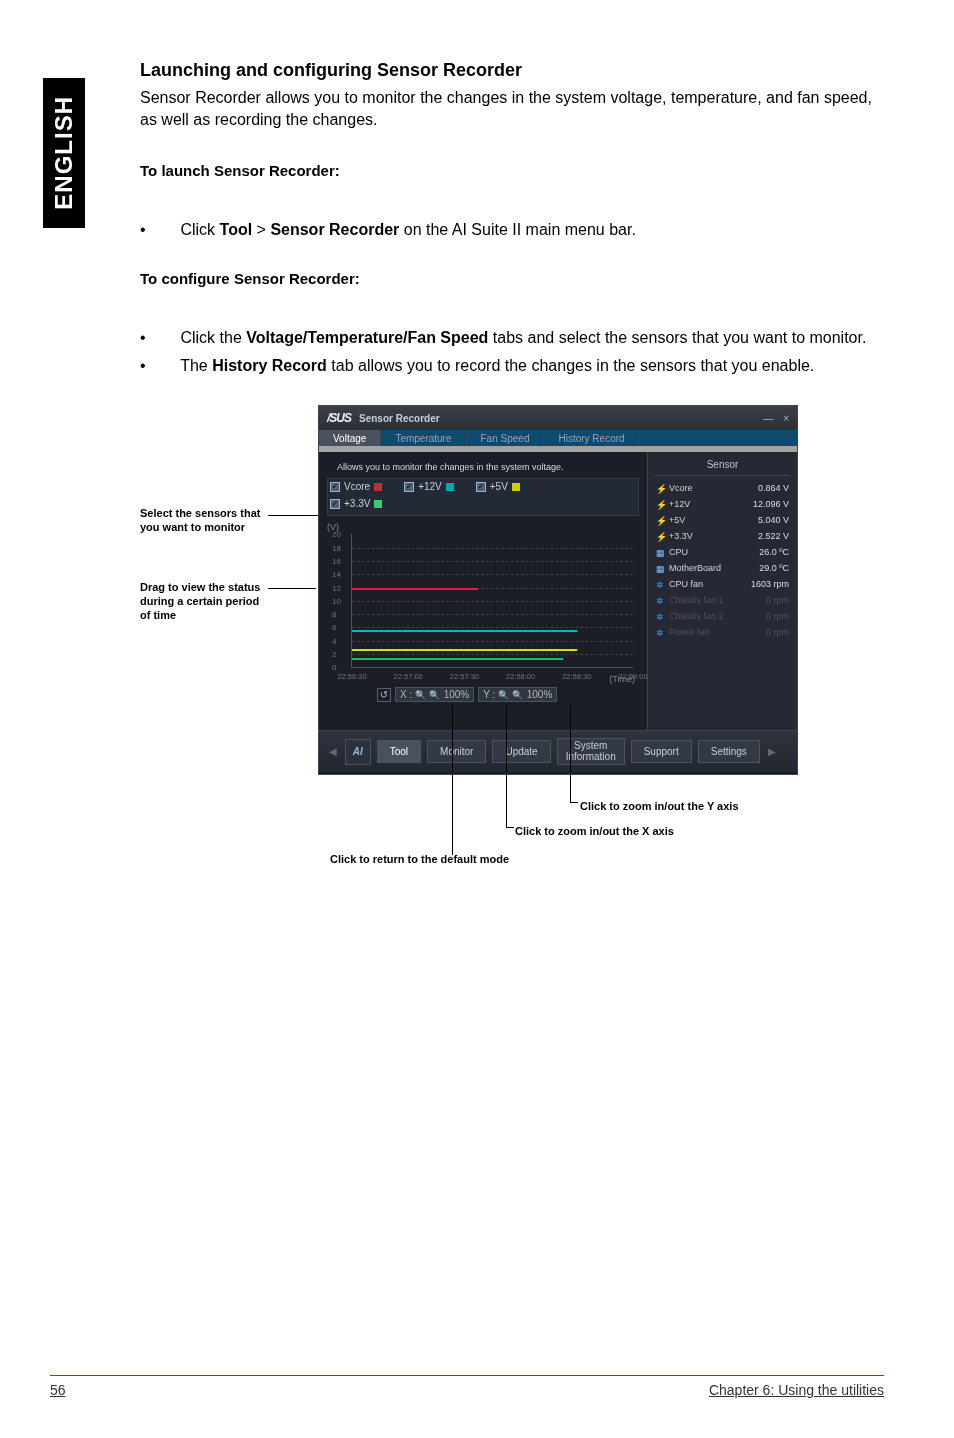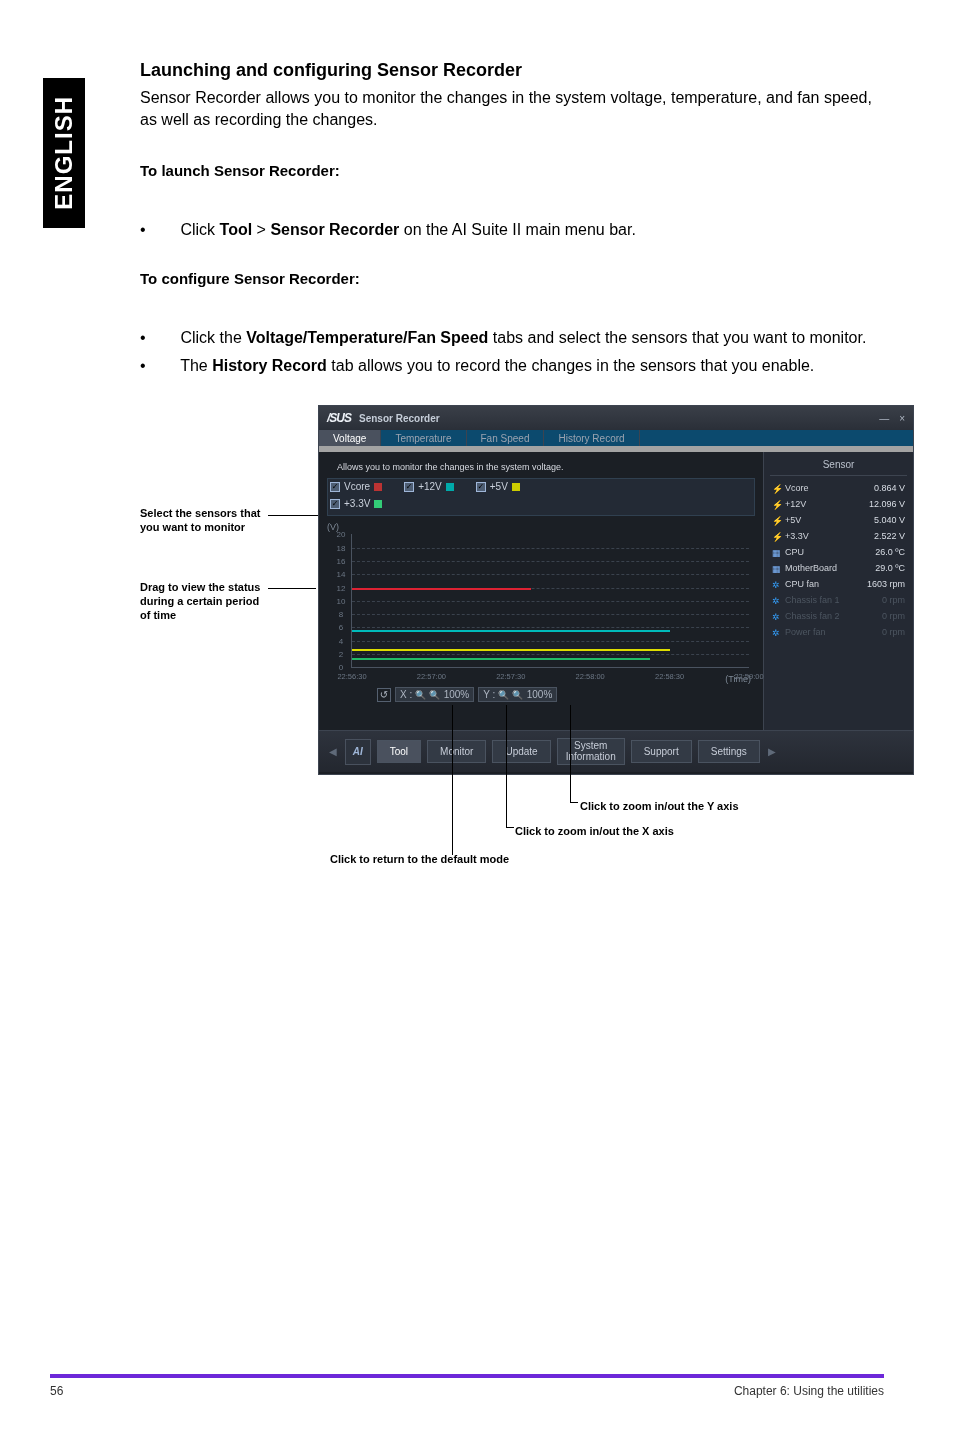--- a/index.html
+++ b/index.html
@@ -17,21 +17,21 @@
   .bold { font-weight: bold; }
 
   
   .fig-wrap { position: relative; width: 760px; height: 480px; margin-left: 0; }
   .callouts-left { position: absolute; left: 0; top: 102px; width: 130px; font-size: 11px; font-weight: bold; line-height: 1.25; }
   .callouts-left .c1 { position: absolute; top: 0; }
   .callouts-left .c2 { position: absolute; top: 74px; }
   .line.l1 { position: absolute; left: 128px; top: 110px; width: 54px; height: 1px; background: #000; }
   .line.l2 { position: absolute; left: 128px; top: 183px; width: 48px; height: 1px; background: #000; }
 
-  .window { position: absolute; left: 178px; top: 0; width: 596px; height: 370px; background: #1b1f25; border: 1px solid #3d4450; font-size: 10px; color: #cfd3da; }
+  .window { position: absolute; left: 178px; top: 0; width: 480px; height: 370px; background: #1b1f25; border: 1px solid #3d4450; font-size: 10px; color: #cfd3da; }
   .titlebar { height: 24px; background: linear-gradient(#3a3f48,#2a2f38); display: flex; align-items: center; padding: 0 8px; justify-content: space-between; }
   .titlebar .left { display: flex; align-items: center; gap: 8px; color: #c5cdd8; font-weight: bold; }
   .titlebar .logo { font-style: italic; font-weight: 900; color: #eef2f8; letter-spacing: -1px; font-size: 12px; }
   .titlebar .wbtns { display:flex; gap:10px; color:#aeb6c2; }
   .wbtns span { cursor: default; }
 
   .tabs { display: flex; height: 22px; background: #0c4a6e; border-bottom: 6px solid #a3a3a3; }
   .tabs .tab { padding: 0 14px; height: 100%; display: flex; align-items: center; border-right: 1px solid #3d4450; color:#9aa3b0; }
   .tabs .tab.active { background: #4a515e; color: #fff; }
   .hint { padding: 6px 10px; font-size: 9px; color:#d6d9e0; }
@@ -54,21 +54,21 @@
   .chk { display:flex; align-items:center; gap:4px; color:#c9d0db; }
   .chk .box { width:10px;height:10px;border:1px solid #9fb6d8;background:#4e5e74; display:flex;align-items:center;justify-content:center;color:#000;font-size:8px;line-height:1; }
   .chk .sw { width:8px;height:8px; }
   .sw.red{background:#b33;} .sw.teal{background:#0aa;} .sw.yel{background:#cc0;} .sw.grn{background:#3c7;}
 
   .chart { position:relative; height:180px; margin-top:6px; }
   .chart .ylab { position:absolute; left:0; top:0; color:#7e8996; font-size:9px; }
   .chart .xlab { position:absolute; right:4px; bottom:18px; color:#7e8996; font-size:9px; }
   .chart .plot { position:absolute; left:24px; top:12px; right:6px; bottom:34px; border-left:1px solid #4a5360; border-bottom:1px solid #4a5360; }
   .chart .grid-h { position:absolute; left:0; right:0; border-top:1px dashed #3a424d; }
-  .chart .tick-y { position:absolute; left:-20px; width:18px; text-align:center; color:#6b7684; font-size:8px; transform:translateY(-50%); }
+  .chart .tick-y { position:absolute; left:-20px; width:18px; text-align:left; color:#6b7684; font-size:8px; transform:translateY(-50%); }
   .chart .tick-x { position:absolute; bottom:-14px; width:50px; margin-left:-25px; text-align:center; color:#6b7684; font-size:7.5px; }
   .series { position:absolute; left:0; right:10%; height:2px; }
   .s-red { background:#d23; top:40%; width:45%; }
   .s-teal { background:#0bb; top:72%; width:80%; }
   .s-yel { background:#dd0; top:86%; width:80%; }
   .s-grn { background:#2b6; top:93%; width:75%; }
 
   .zoombar { position:absolute; left:50px; bottom:0; display:flex; align-items:center; gap:4px; color:#aeb6c2; }
   .zoombar .reset { width:14px;height:14px;border:1px solid #556070;display:flex;align-items:center;justify-content:center; }
   .zctrl { display:flex; align-items:center; gap:3px; background:#2f3640; border:1px solid #4a5360; padding:1px 4px; }
@@ -85,21 +85,21 @@
   .bc1 { left:440px; top:395px; }
   .bc2 { left:375px; top:420px; }
   .bc3 { left:190px; top:448px; }
   .bline { position:absolute; background:#000; }
   .bl1v { left:430px; top:300px; width:1px; height:97px; }
   .bl1h { left:430px; top:397px; width:8px; height:1px; }
   .bl2v { left:366px; top:300px; width:1px; height:122px; }
   .bl2h { left:366px; top:422px; width:8px; height:1px; }
   .bl3v { left:312px; top:300px; width:1px; height:150px; }
 
-  .footer { position:absolute; left:50px; right:70px; bottom:40px; border-top:4px solid #6d28d9; padding-top:6px; display:flex; justify-content:space-between; font-size:12px; color:#333; }
+  .footer { position:absolute; left:50px; right:70px; bottom:40px; border-top:1px solid #6d28d9; padding-top:6px; display:flex; justify-content:space-between; font-size:14px; color:#333;text-decoration:underline; }
 </style>
 </head>
 <body>
 
 <div class="page">
   <div class="side-tab">
       <span>ENGLISH</span>
     </div>
 
   <div class="content">

